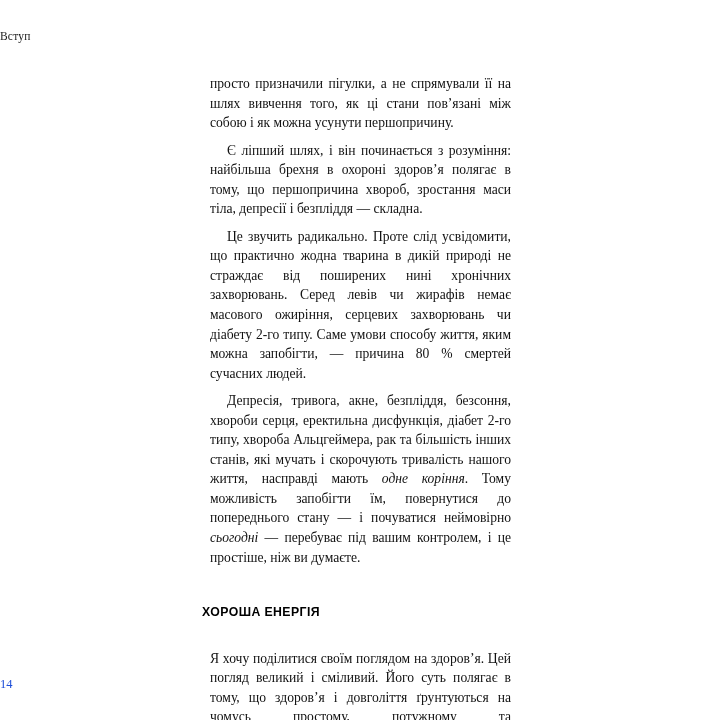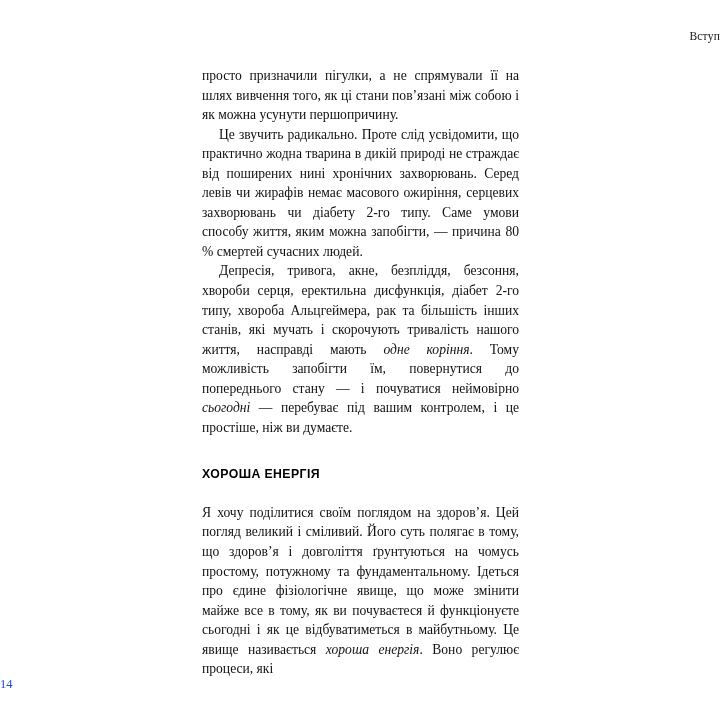--- a/index.html
+++ b/index.html
@@ -22,36 +22,36 @@
     height: 720px;
     box-sizing: border-box;
   }
 
   
   .running-head {
     position: absolute;
     top: 30px;
     left: 0;
     width: 720px;
-    text-align: right;
+    text-align: left;
     font-size: 11.5px;
     letter-spacing: 0.2px;
     color: #1a1a1a;
   }
 
   
   .textblock {
     position: absolute;
     left: 202px;
     top: 66px;
     width: 317px;
   }
 
   p.body {
-    margin: 0;
+    margin: 8px;
     font-size: 13.6px;
     line-height: 19.55px;
     text-align: justify;
     text-justify: inter-word;
     text-indent: 17px;
     color: #111111;
     hyphens: manual;
   }
   p.body.noindent {
     text-indent: 0;
@@ -90,20 +90,21 @@
 </head>
 <body>
 
 <div class="page">
 
   <div class="running-head">Вступ</div>
 
   <div class="textblock">
     <div id="body-paragraphs">
         <p class="body noindent"><span>просто призначили пігулки, а не спрямували її на шлях вивчення того, як ці стани пов’язані між собою і як можна усунути першопричину.</span></p>
+        <p class="body"><span>Є ліпший шлях, і він починається з розуміння: найбільша брехня в охороні здоров’я полягає в тому, що першопричина хвороб, зростання маси тіла, депресії і безпліддя — складна.</span></p>
         <p class="body"><span>Це звучить радикально. Проте слід усвідомити, що практично жодна тварина в дикій природі не страждає від поширених нині хронічних захворювань. Серед левів чи жирафів немає масового ожиріння, серцевих захворювань чи діабету 2-го типу. Саме умови способу життя, яким можна запобігти, — причина 80 % смертей сучасних людей.</span></p>
         <p class="body"><span>Депресія, тривога, акне, безпліддя, безсоння, хвороби серця, еректильна дисфункція, діабет 2-го типу, хвороба Альцгеймера, рак та більшість інших станів, які мучать і скорочують тривалість нашого життя, насправді мають </span><i>одне коріння</i><span>. Тому можливість запобігти їм, повернутися до попереднього стану — і почуватися неймовірно </span><i>сьогодні</i><span> — перебуває під вашим контролем, і це простіше, ніж ви думаєте.</span></p>
       </div>
 
     <div class="gap-before-heading"></div>
 
     <h2 class="section-heading">ХОРОША ЕНЕРГІЯ</h2>
 
     <div class="gap-after-heading"></div>
 

